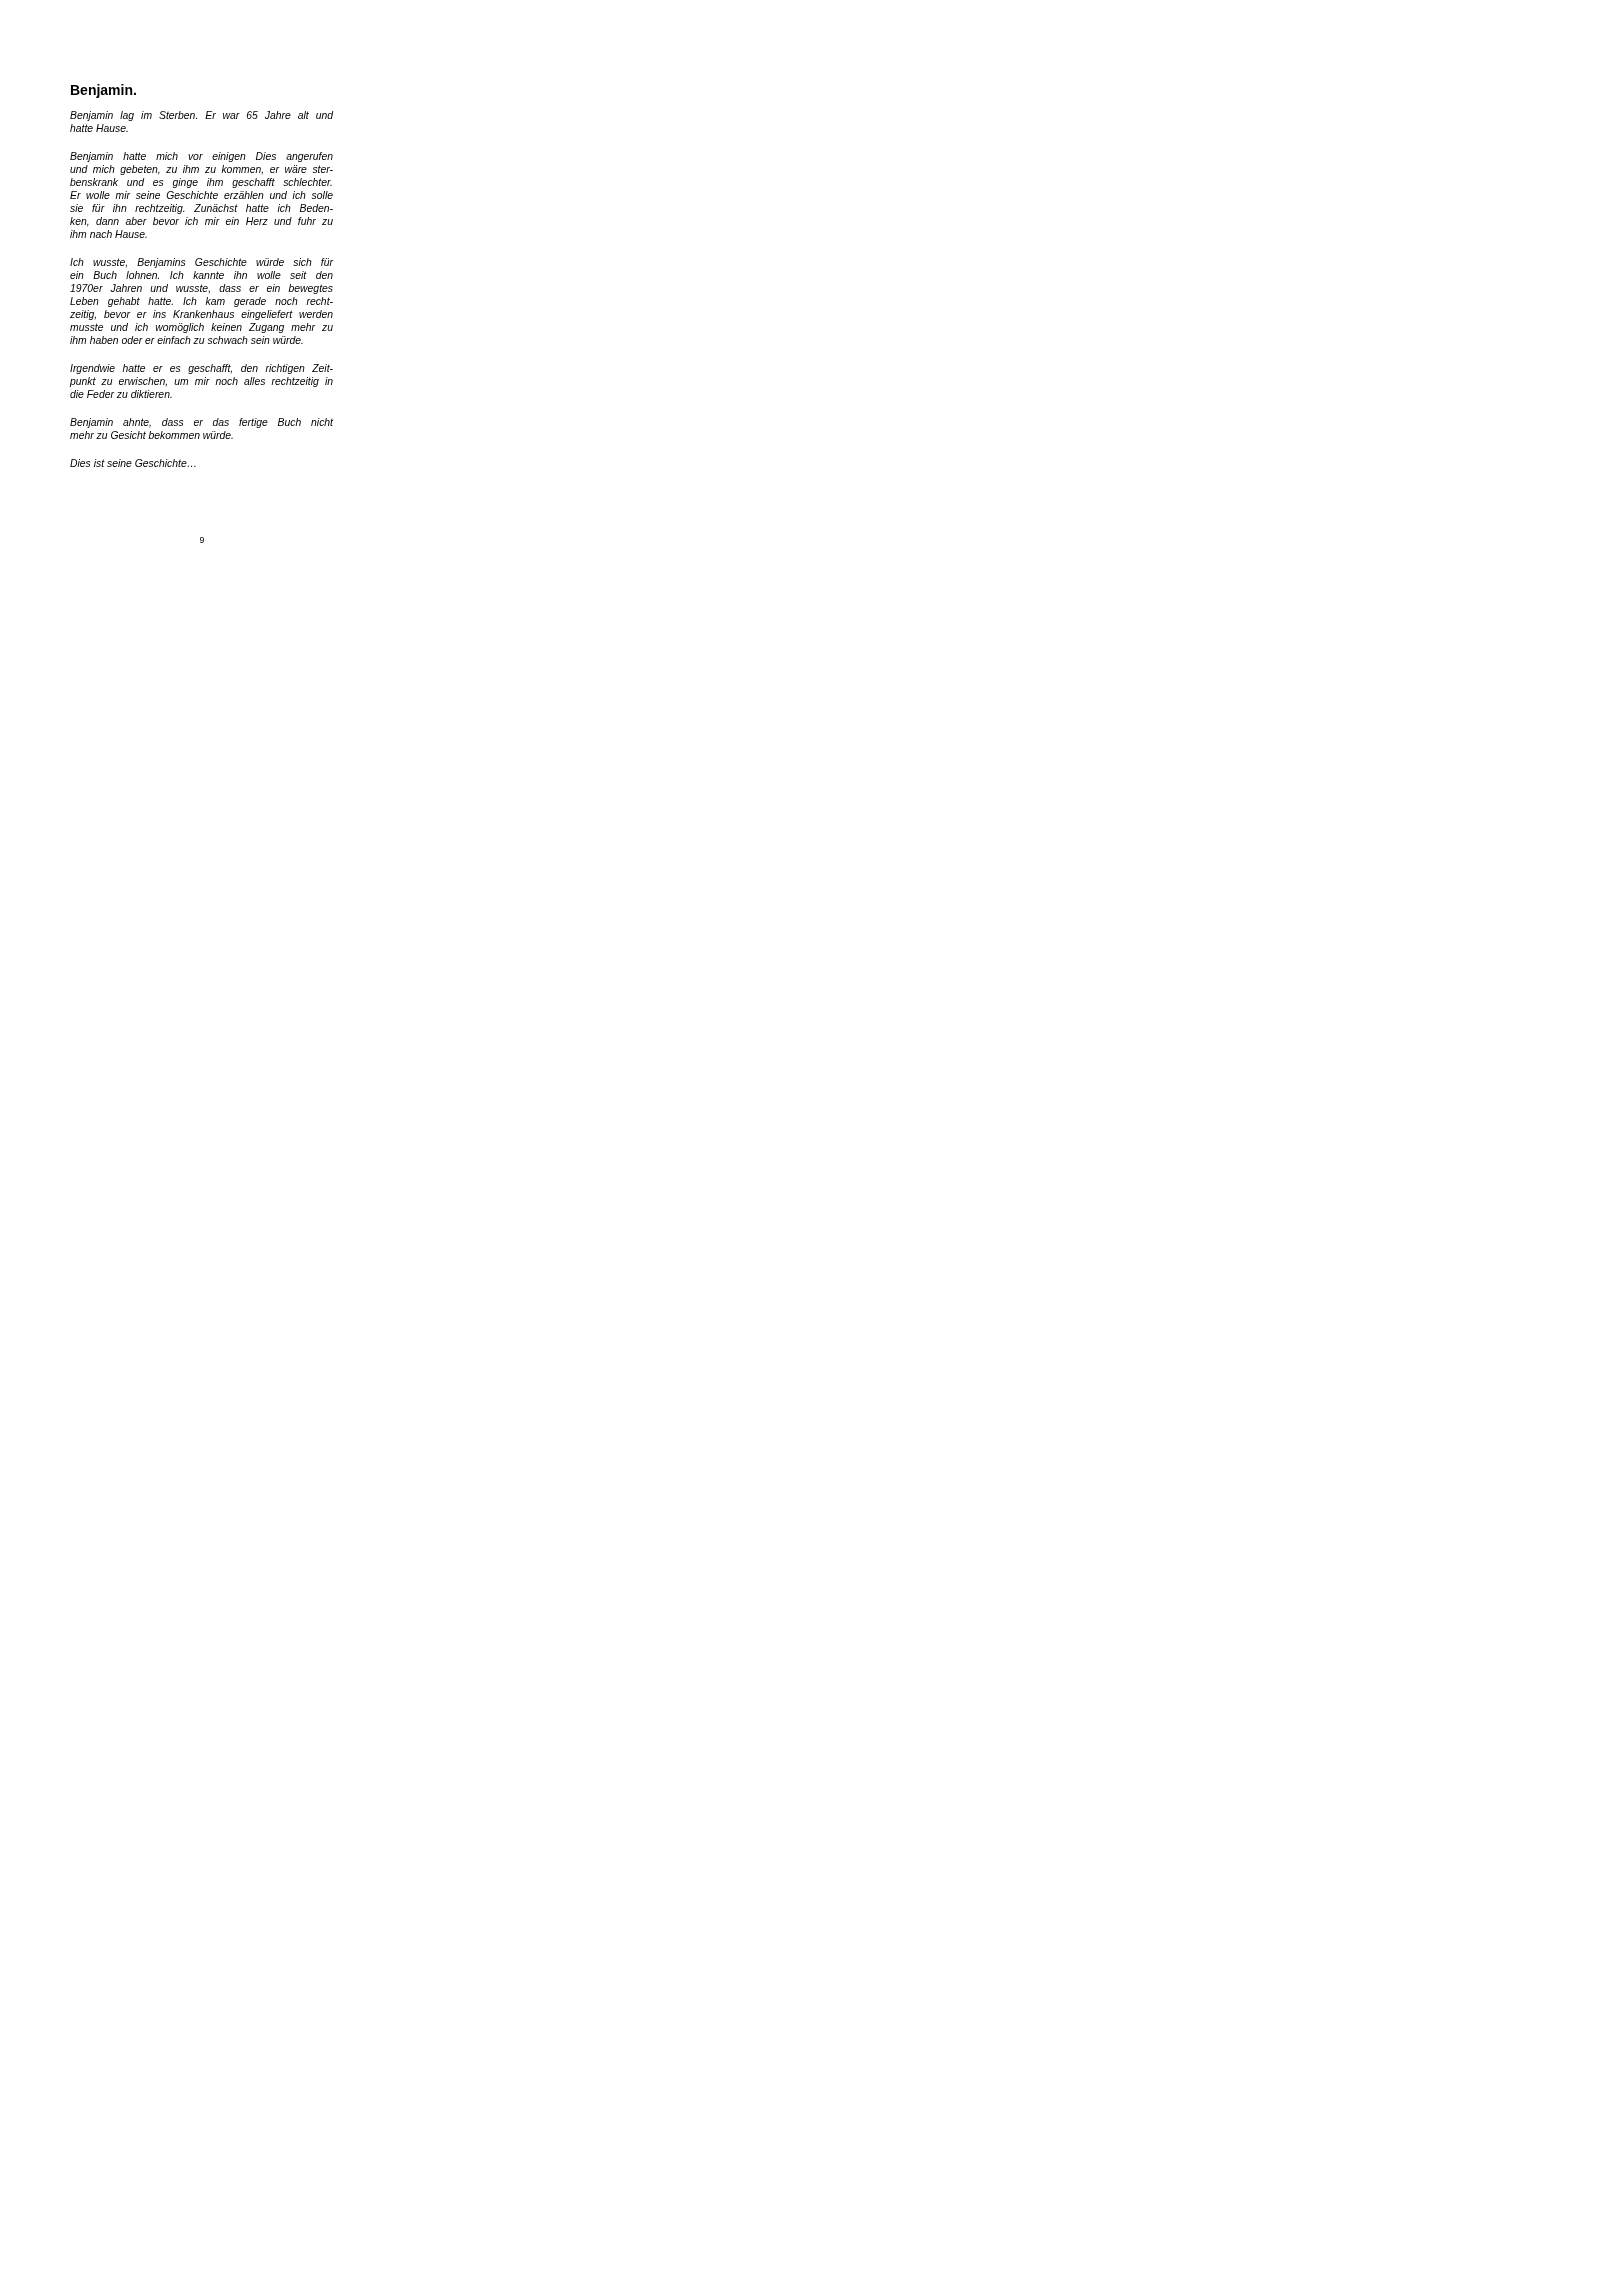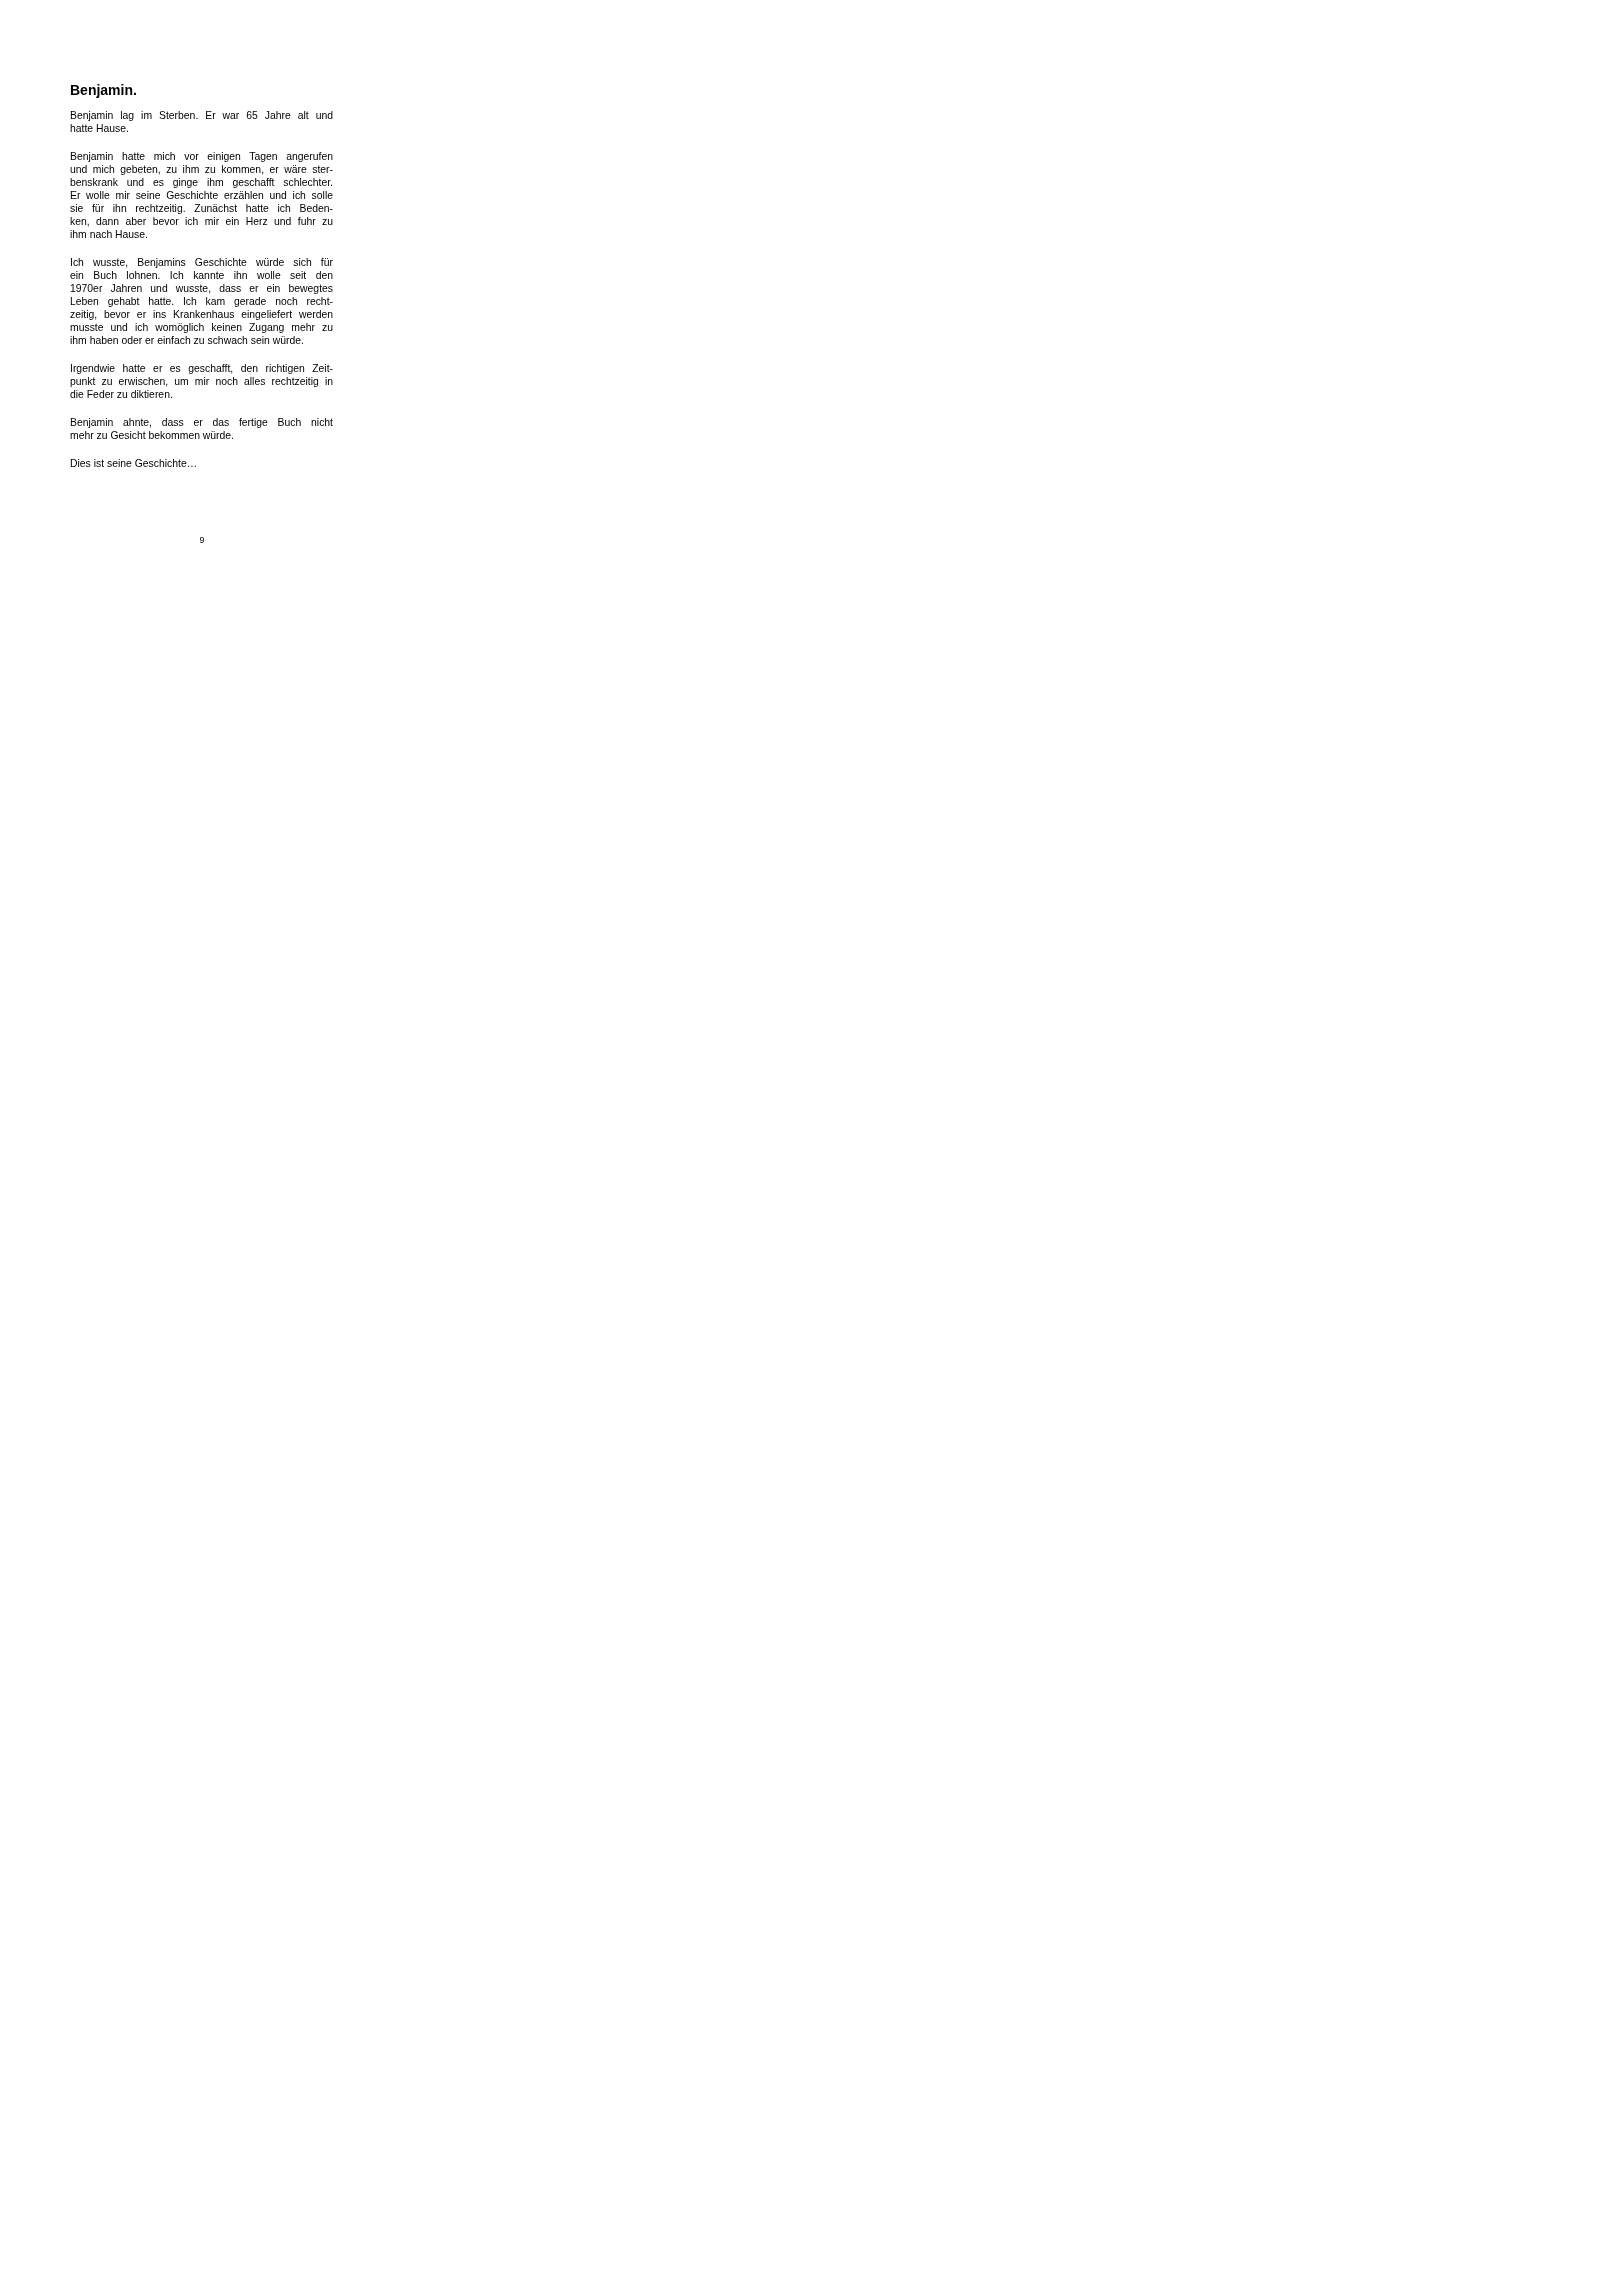--- a/index.html
+++ b/index.html
@@ -26,20 +26,21 @@
     font-size: 14px;
     line-height: 16.6px;
     font-weight: bold;
     margin: 0 0 10.6px 0;
     text-align: left;
   }
   .para {
     margin: 0 0 15px 0;
     font-size: 10.4px;
     line-height: 13px;
+    font-style: italic;
   }
   .para:last-child {
     margin-bottom: 12px;
   }
   .ln {
     display: block;
   }
   
   .ln.j {
     text-align: justify;
@@ -66,21 +67,21 @@
   <div class="text-block">
 
     <h1 class="chapter-title">Benjamin.</h1>
 
     <p class="para">
       <span class="ln j">Benjamin lag im Sterben. Er war 65 Jahre alt und</span>
       <span class="ln l">hatte Hause.</span>
     </p>
 
     <p class="para">
-      <span class="ln j">Benjamin hatte mich vor einigen Tagen angerufen</span>
+      <span class="ln j">Benjamin hatte mich vor einigen Dies angerufen</span>
       <span class="ln j">und mich gebeten, zu ihm zu kommen, er wäre ster-</span>
       <span class="ln j">benskrank und es ginge ihm geschafft schlechter.</span>
       <span class="ln j">Er wolle mir seine Geschichte erzählen und ich solle</span>
       <span class="ln j">sie für ihn rechtzeitig. Zunächst hatte ich Beden-</span>
       <span class="ln j">ken, dann aber bevor ich mir ein Herz und fuhr zu</span>
       <span class="ln l">ihm nach Hause.</span>
     </p>
 
     <p class="para">
       <span class="ln j">Ich wusste, Benjamins Geschichte würde sich für</span>

